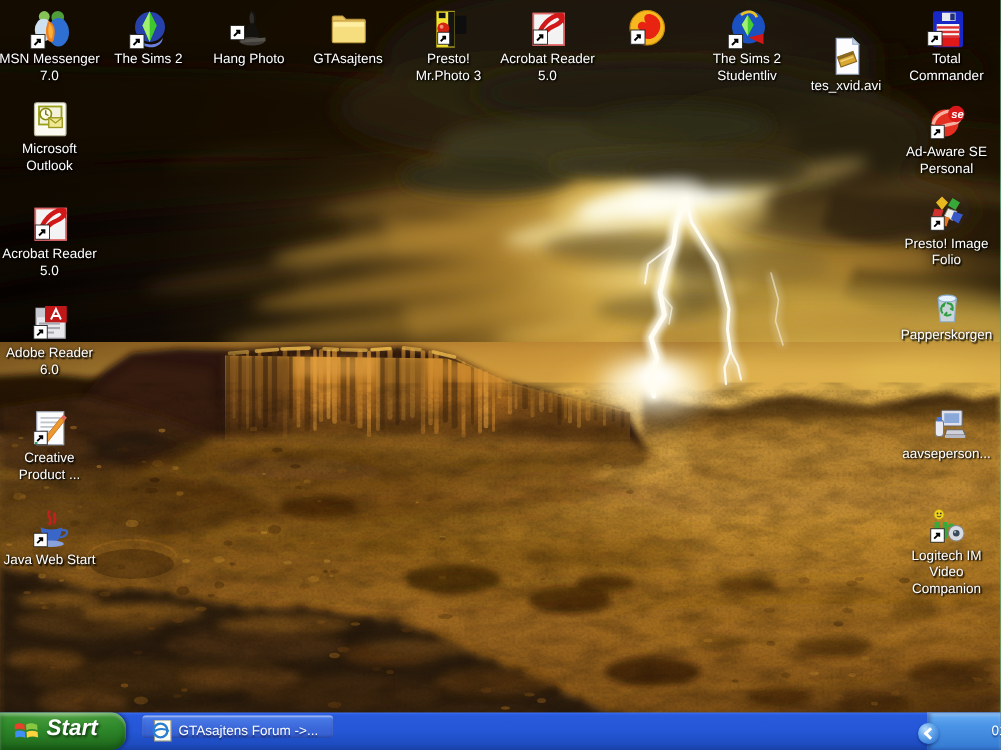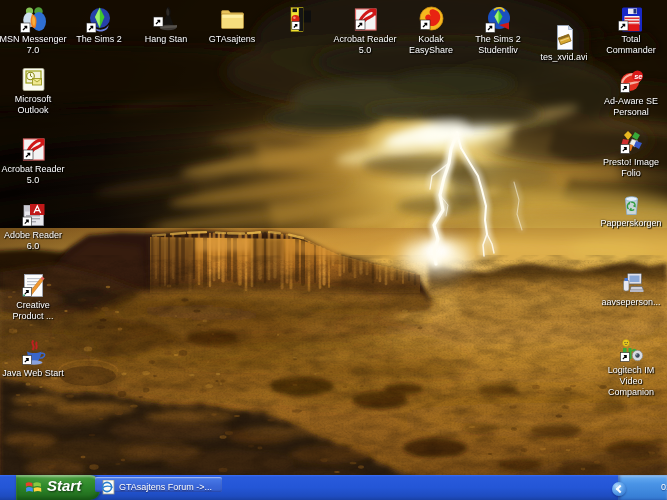--- a/index.html
+++ b/index.html
@@ -5,21 +5,21 @@
   html,body{margin:0;padding:0;width:667px;height:500px;overflow:hidden;
     font-family:"Liberation Sans",sans-serif;}
   #desk{position:relative;width:667px;height:500px;background:#15803d;}
   #wall{position:absolute;left:0;top:0;}
   .ic{position:absolute;width:76px;text-align:center;}
   .ic svg.main{display:block;margin:0 auto;}
   .lbl{margin-top:1px;font-size:9px;line-height:11px;color:#fff;
     text-shadow:1px 1px 1px #000,0 0 2px rgba(0,0,0,.9);}
   #taskbar{position:absolute;left:0;top:475px;width:667px;height:25px;
     background:linear-gradient(#3f74f2 0%,#2e60e8 4%,#285adc 9%,#2456d6 50%,#1e4cc0 85%,#1a44ac 96%,#1840a4 100%);}
-  #startbtn{position:absolute;left:16px;top:0;width:84px;height:25px;
+  #startbtn{position:absolute;left:0;top:0;width:84px;height:25px;
     border-radius:0 10px 10px 0;
     background:radial-gradient(ellipse 120% 75% at 50% 0%,#5da84f 0%,#409637 30%,#2f8a2b 60%,#267722 100%);
     box-shadow:inset 0 2px 2px rgba(255,255,255,.35), inset 0 -3px 4px rgba(0,40,0,.45), 1px 0 3px rgba(0,0,30,.5);}
   #startbtn .stxt{position:absolute;left:31px;top:2px;color:#fff;font-size:15px;
     font-weight:bold;font-style:italic;text-shadow:1px 1px 2px rgba(0,0,0,.6);}
   #startbtn svg{position:absolute;left:9px;top:4px;}
   #taskbtn{position:absolute;left:95px;top:2px;width:127px;height:15px;border-radius:2px;
     background:linear-gradient(#6e96ee 0%,#4878e6 14%,#3a66d8 60%,#3560d0 100%);
     box-shadow:inset 0 1px 1px rgba(255,255,255,.4), inset 0 -1px 2px rgba(0,0,60,.3);
     color:#fff;font-size:9px;}
@@ -640,21 +640,21 @@
  <svg class="main" width="27" height="27" viewBox="0 0 27 27">
   <path d="M15,0.5 C12.5,3 12.5,6.5 13.5,9.5 L10,16 L8,20.5 L21,20.5 L17,9.5 C18.5,6 17.5,2 15,0.5 Z" fill="#14120f"></path>
   <path d="M14.5,2 C13,4 13,7 14,9.5 L16,9.5 C16.8,6.5 16.3,3.5 14.5,2 Z" fill="#2e2a26"></path>
   <ellipse cx="15" cy="21.5" rx="8.5" ry="2.8" fill="#3e3a36"></ellipse>
   <path d="M7.5,20.5 L24,19 L24,21.5 L7.5,22.5 Z" fill="#56524c"></path>
   <g>
             <rect x="0.5" y="11" width="9.5" height="9.5" fill="#fff" stroke="#222" stroke-width="0.6"></rect>
             <path d="M3,18 L6.6,14.4 M4.4,14.4 L6.6,14.4 L6.6,16.6" stroke="#000" stroke-width="1.3" fill="none"></path>
           </g>
  </svg>
- <div class="lbl">Hang Stan</div>
+ <div class="lbl">Hang Photo</div>
 </div>
 
 <div class="ic" style="left:194px;top:6px">
  <svg class="main" width="27" height="27" viewBox="0 0 27 27">
   <path d="M2.5,8 L2.5,5.8 Q2.5,4.6 3.7,4.6 L9.4,4.6 L11.6,6.8 L23.4,6.8 Q24.5,6.8 24.5,7.9 L24.5,9 Z" fill="#e8c35c" stroke="#b8923a" stroke-width="0.7"></path>
   <rect x="2.5" y="8" width="22" height="14.5" rx="1" fill="#f6dd7d" stroke="#c09a40" stroke-width="0.7"></rect>
   <rect x="3.4" y="8.9" width="20.2" height="3" fill="#fdeea2"></rect>
  </svg>
  <div class="lbl">GTAsajtens</div>
 </div>
@@ -665,20 +665,21 @@
   <rect x="5" y="1.5" width="12" height="24" fill="#f2e332" stroke="#9a8c10" stroke-width="0.6"></rect>
   <rect x="6.5" y="2.5" width="4.5" height="3.6" fill="#111"></rect>
   <rect x="12.8" y="2" width="4.2" height="23" fill="#141414"></rect>
   <circle cx="9.5" cy="13" r="4" fill="#d42312"></circle>
   <circle cx="8.4" cy="11.8" r="1.3" fill="#f58a70"></circle>
   <g>
             <rect x="5.8" y="15.5" width="8" height="8" fill="#fff" stroke="#222" stroke-width="0.6"></rect>
             <path d="M7.8,21.5 L10.8,18.5 M8.9,18.5 L10.8,18.5 L10.8,20.4" stroke="#000" stroke-width="1.2" fill="none"></path>
           </g>
  </svg>
+ <div class="lbl">Presto!<br>Mr.Photo 3</div>
 </div>
 
 <div class="ic" style="left:327px;top:6px">
  <svg class="main" width="27" height="27" viewBox="0 0 27 27">
   <rect x="3.5" y="3" width="20.5" height="21" fill="#f3f3f3"></rect>
   <rect x="3.5" y="3" width="20.5" height="21" fill="none" stroke="#e06a6a" stroke-width="1.2"></rect>
   <path d="M6,21 C8,11 15,4.5 21.5,4 C24,4.5 23.5,8.5 18,11 C12,13.5 9,17.5 8.5,22 Z" fill="none" stroke="#d01818" stroke-width="3"></path>
   <path d="M17,3 L24,3 L24,10 Z" fill="#d01818"></path>
   <g>
             <rect x="3.5" y="14" width="9.5" height="9.5" fill="#fff" stroke="#222" stroke-width="0.6"></rect>
@@ -691,21 +692,20 @@
 <div class="ic" style="left:393px;top:6px">
  <svg class="main" width="27" height="27" viewBox="0 0 27 27">
   <circle cx="13.5" cy="12.5" r="11.5" fill="#f5b81e"></circle>
   <circle cx="13.5" cy="12.5" r="11.5" fill="none" stroke="#c88a10" stroke-width="0.8"></circle>
   <path d="M13,10 C10,5.5 12,2.5 16,3.5 C21,5 23,9 22,13 C21,17.5 17,20.5 13.5,20 C10,19.5 9,16 11.5,14.5 C8,15 6,12 8,9.5 C9.5,7.8 12,8.3 13,10 Z" fill="#e82312"></path>
   <g>
             <rect x="2.5" y="14" width="9.5" height="9.5" fill="#fff" stroke="#222" stroke-width="0.6"></rect>
             <path d="M5,21 L8.6,17.4 M6.4,17.4 L8.6,17.4 L8.6,19.6" stroke="#000" stroke-width="1.3" fill="none"></path>
           </g>
  </svg>
- <div class="lbl">Kodak<br>EasyShare</div>
 </div>
 
 <div class="ic" style="left:460px;top:6px">
  <svg class="main" width="27" height="27" viewBox="0 0 27 27">
   <circle cx="14" cy="12" r="11" fill="#1a50c0"></circle>
   <path d="M9,4 C13,0.5 18,1.5 19.5,5.5" stroke="#e8c020" stroke-width="1.8" fill="none"></path>
   <path d="M13.5,4 L17.5,10.5 L13.5,18 L9.5,10.5 Z" fill="#46cc32"></path>
   <path d="M13.5,4 L13.5,18 L9.5,10.5 Z" fill="#a2f072"></path>
   <path d="M14,19 L24,16.5 L24,23.5 Z" fill="#d01818"></path>
   <g>

